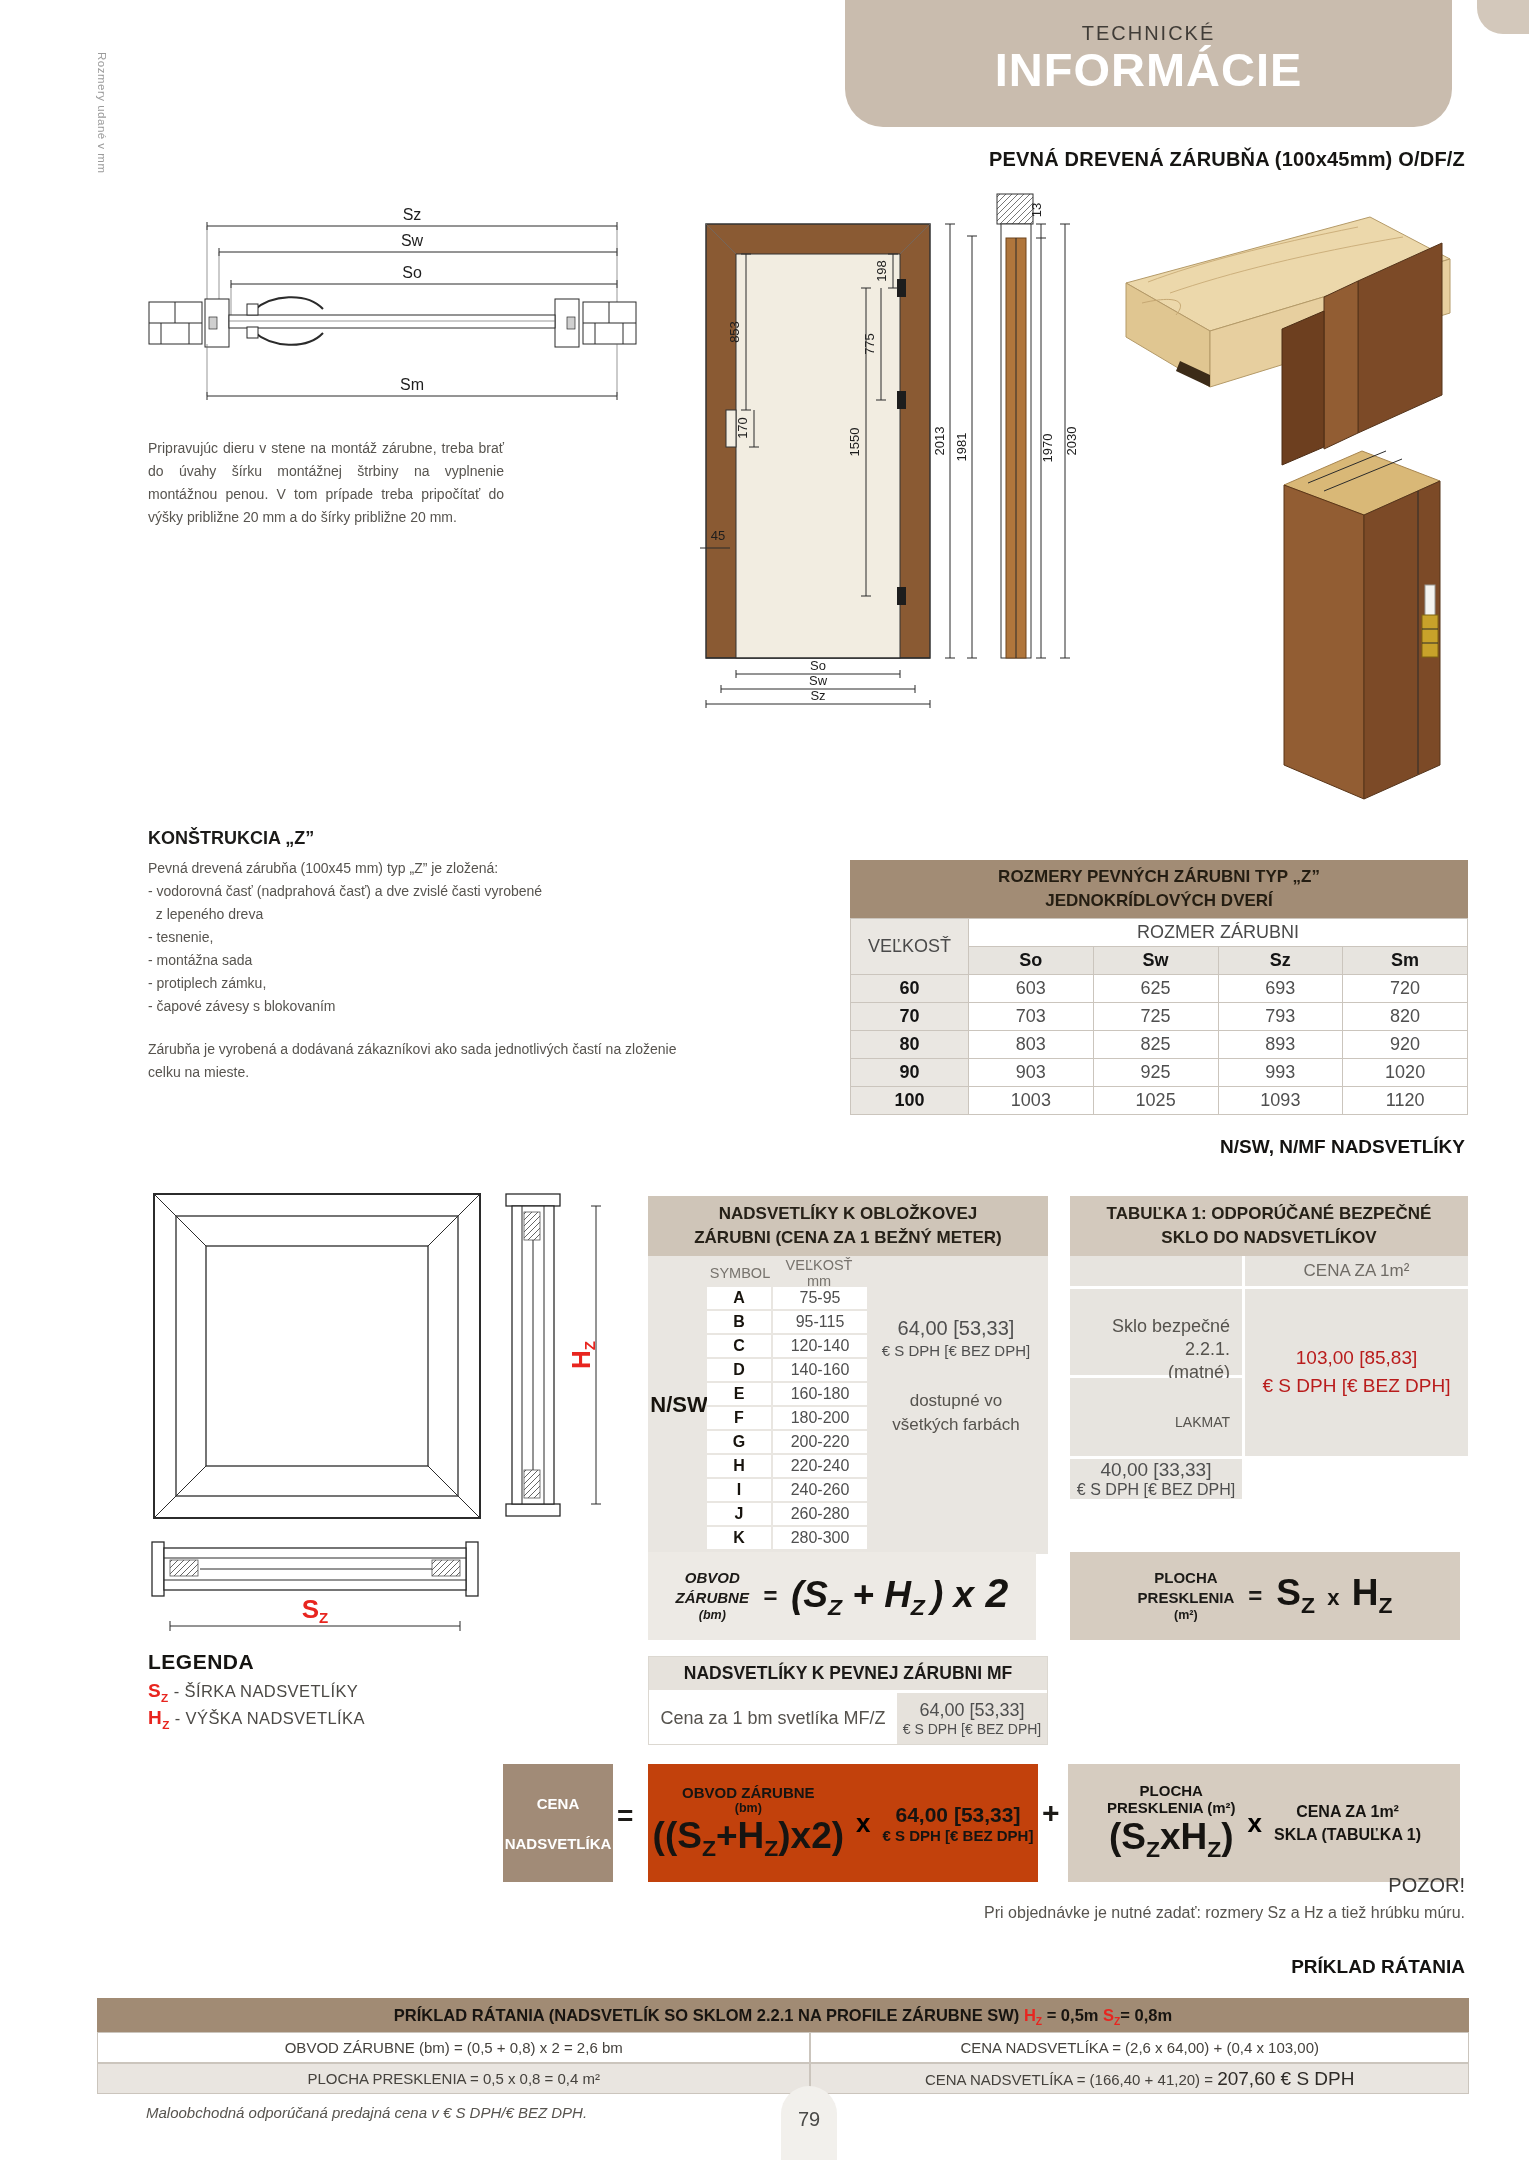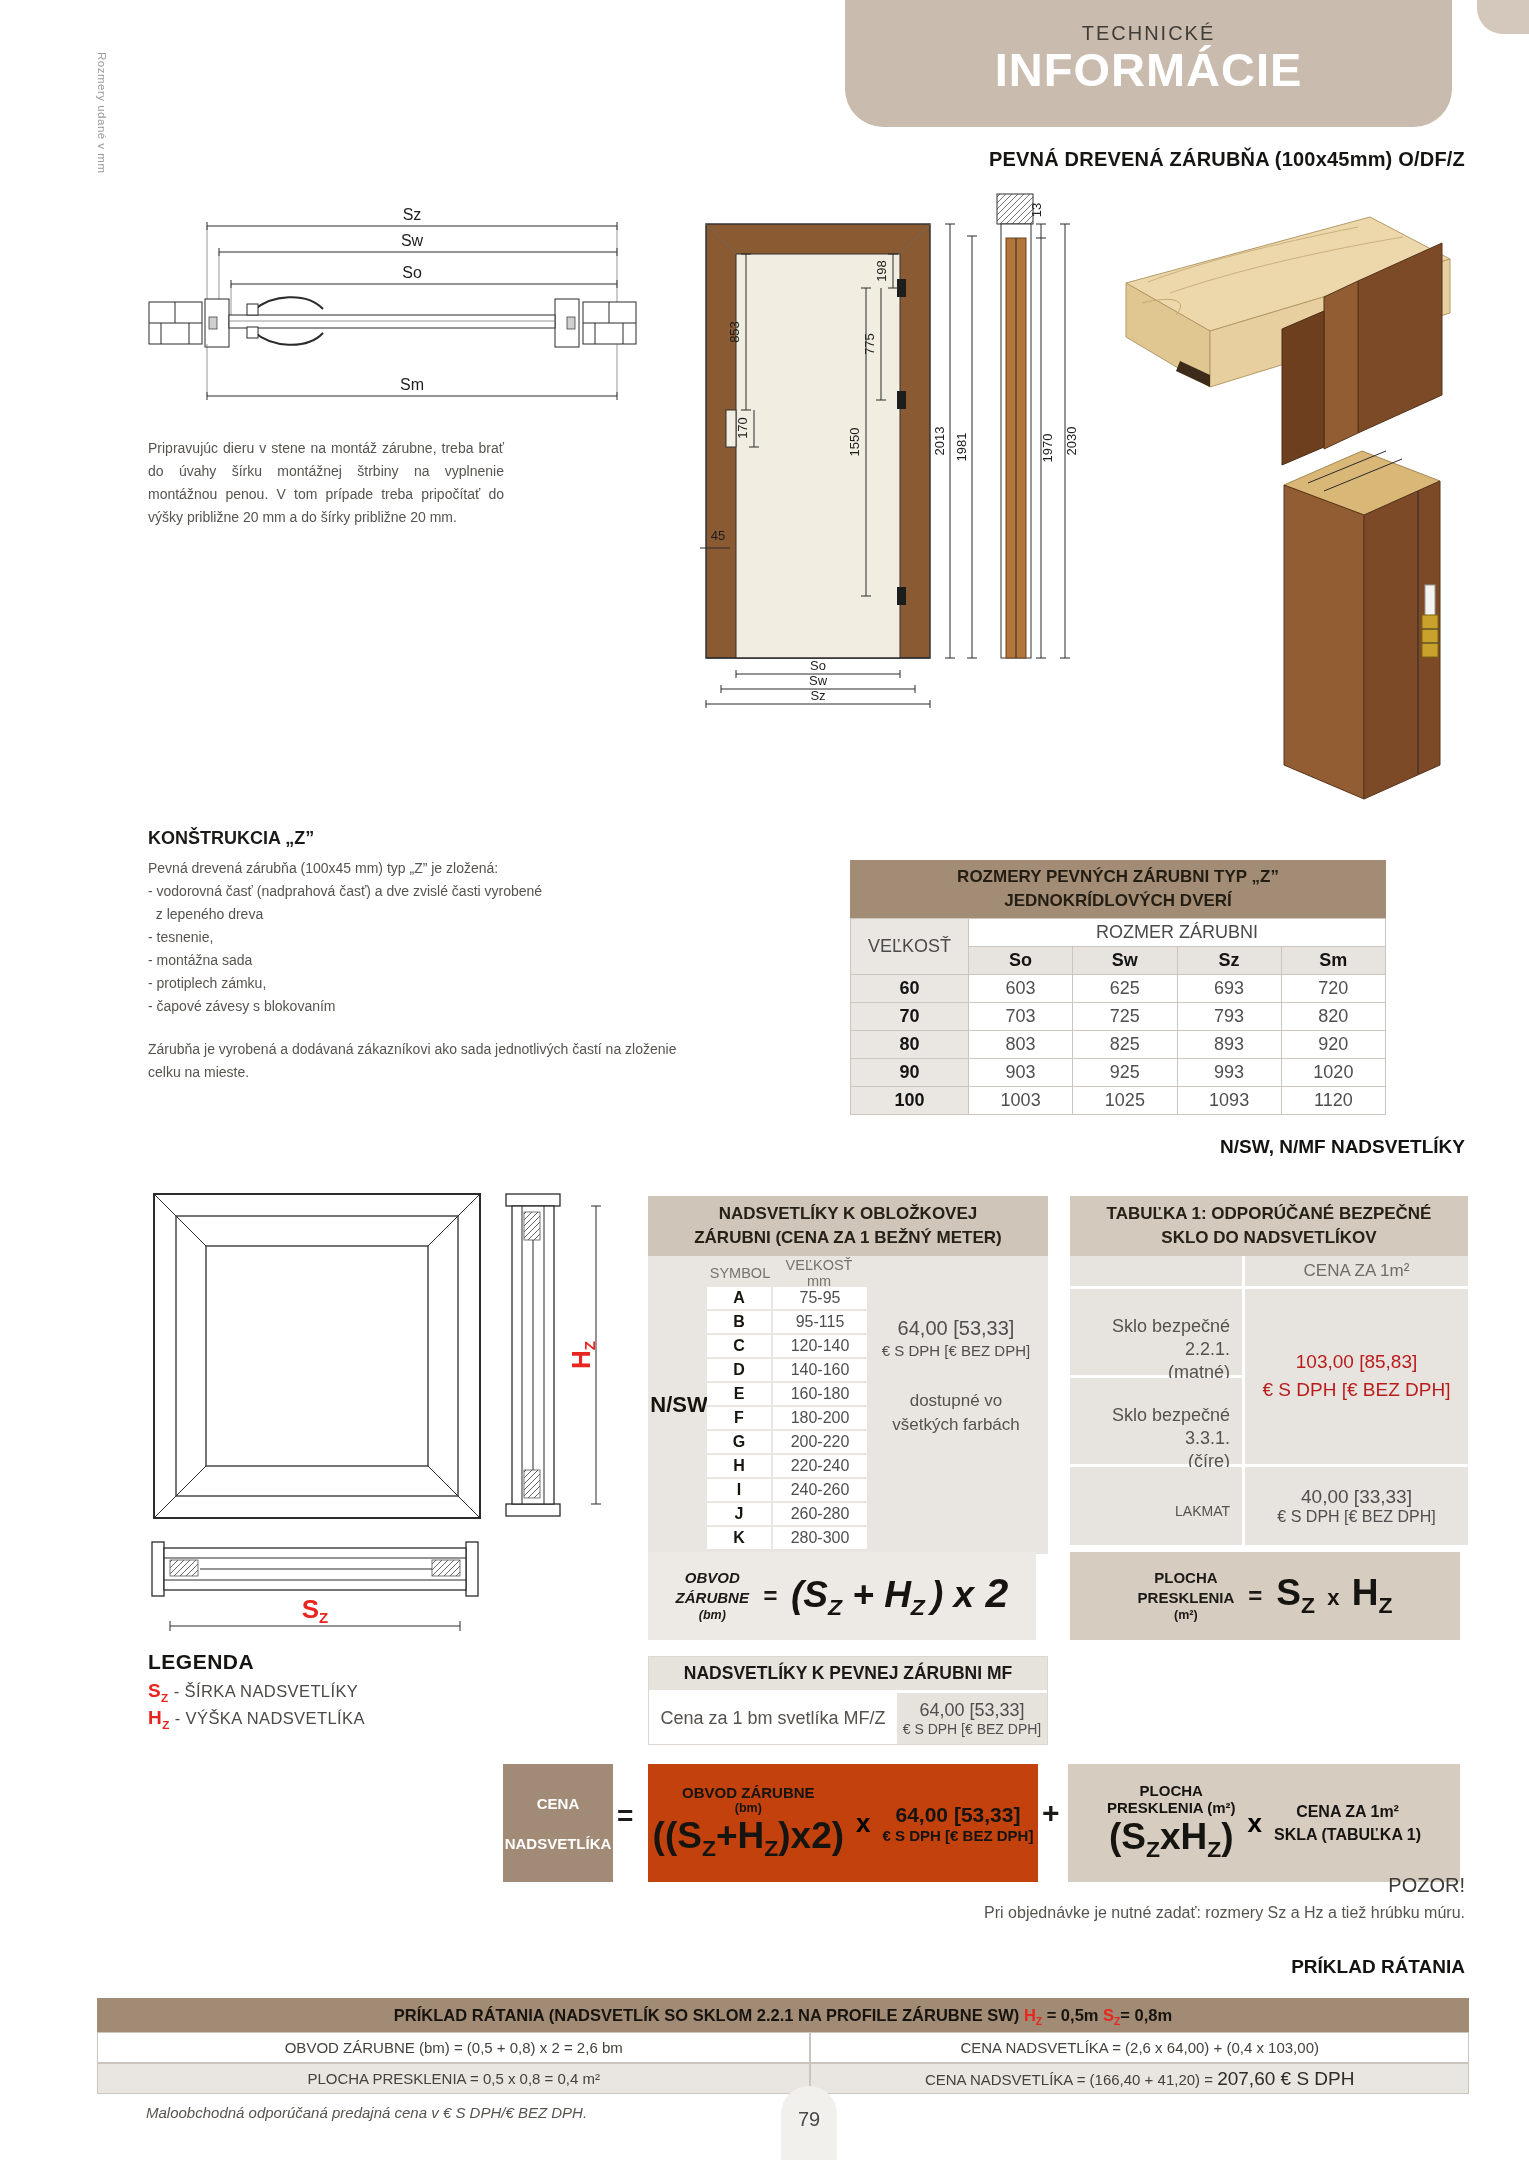--- a/index.html
+++ b/index.html
@@ -20,21 +20,21 @@
   .subtitle { right:64px; top:148px; font-size:20px; font-weight:bold; color:#161513; letter-spacing:.2px; }
 
   .intro { left:148px; top:437px; width:356px; font-size:14px; line-height:23px;
            text-align:justify; color:#57544f; }
 
   .konst { left:148px; top:828px; width:570px; }
   .konst-title { font-size:18px; font-weight:bold; color:#1b1a18; margin-bottom:8px; }
   .konst-line { font-size:14px; line-height:23px; color:#57544f; white-space:pre-wrap; }
   .konst-outro { margin-top:20px; width:540px; font-size:14px; line-height:23px; color:#57544f; }
 
-  .rozmery { left:850px; top:860px; width:536px; }
+  .rozmery { left:850px; top:860px; width:618px; }
   .rz-head { background:#a28c75; color:#241d12; font-weight:bold; font-size:17px;
              line-height:1.4; text-align:center; padding:5px 0; }
   .rozmery table { width:100%; border-collapse:collapse; table-layout:fixed; }
   .rozmery td { border:1px solid #cbc5bd; text-align:center; height:28px; font-size:18px;
                 color:#4f4f4f; background:#fff; }
   .rz-size { background:#eae7e2 !important; color:#4a4a4a !important; font-size:18px; }
   .rz-group { color:#4a4a4a !important; font-size:19px; }
   .rz-col { font-weight:bold; background:#e7e4df !important; color:#141414 !important; }
   .rz-sz { font-weight:bold; background:#eae7e2 !important; color:#141414 !important; }
 
@@ -519,24 +519,20 @@
       <div class="tc tc-head"></div>
       <div class="tc tc-head">CENA ZA 1m²</div>
       <div class="tc tc-name">
           <div>Sklo bezpečné 2.2.1.</div>
           <div>(matné)</div>
         </div>
       <div class="tc tc-price">
           <div>103,00 [85,83]</div>
           <div>€ S DPH [€ BEZ DPH]</div>
         </div>
-      <div class="tc tc-name">
-          <div>Sklo bezpečné 3.3.1.</div>
-          <div>(číre)</div>
-        </div>
       <div class="tc tc-lak">LAKMAT</div>
       <div class="tc tc-lakp">
           <div class="p1">40,00 [33,33]</div>
           <div class="p2">€ S DPH [€ BEZ DPH]</div>
         </div>
     </div>
   </div>
 
   <div class="abs fxbox fx1">
     <div class="fx-label">

